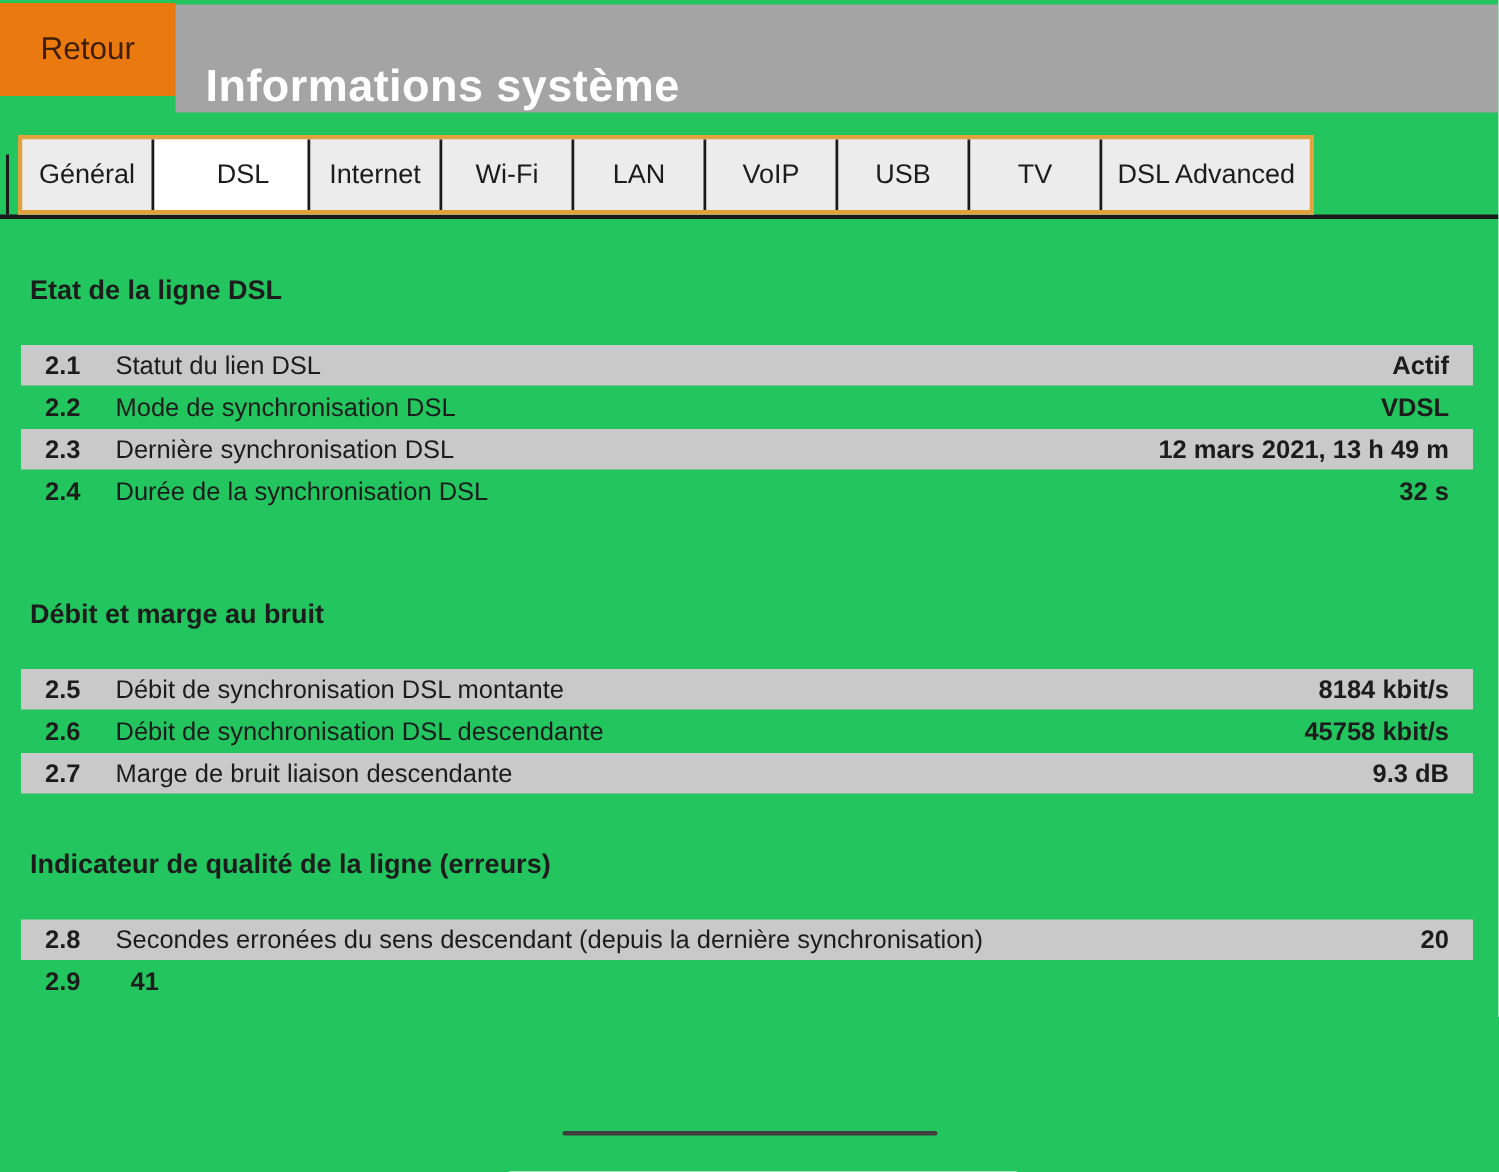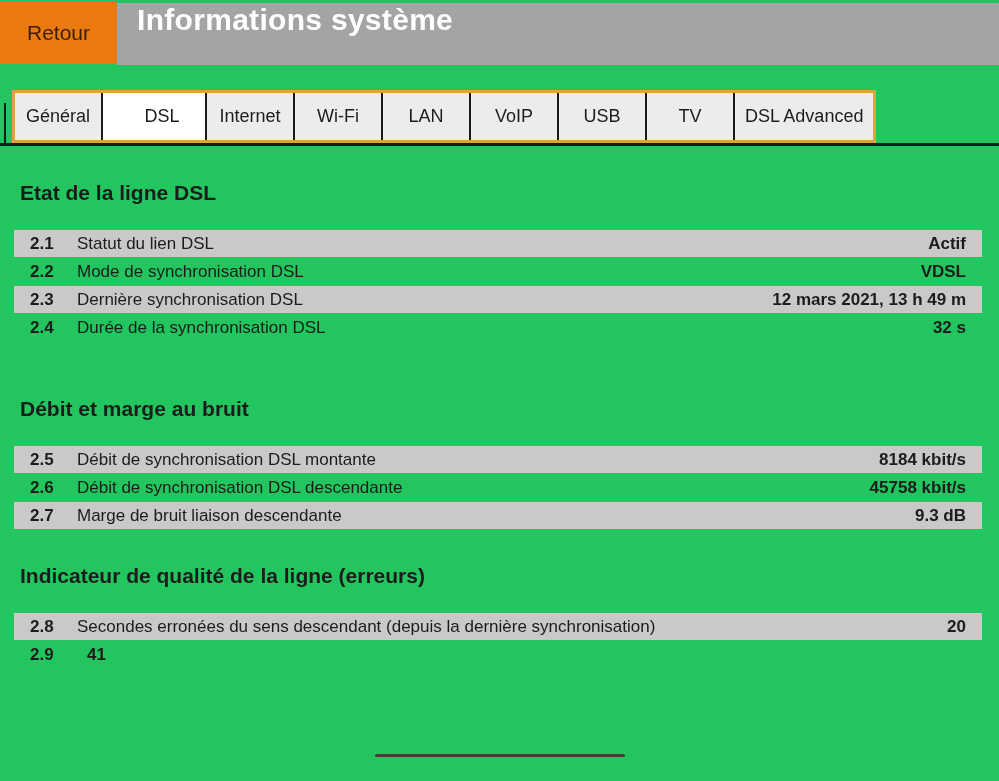--- a/index.html
+++ b/index.html
@@ -12,22 +12,22 @@
   }
 
   
   .topbar { position:absolute; top:0; left:0; right:0; height:66px; }
   .back-btn {
     position:absolute; left:0; top:2px; width:117px; height:62px;
     background:var(--accent-orange); color:#3e1e05; border:none;
     font-family:inherit; font-size:21px; cursor:pointer;
   }
   .title-bar {
-    position:absolute; left:117px; right:0; top:3px; height:62px;
-    background:var(--header-gray); display:flex; align-items:flex-start;
+    position:absolute; left:117px; right:0; top:3px; height:72px;
+    background:var(--header-gray); display:flex; align-items:flex-end;
   }
   .page-title { margin:0 0 0 20px; font-size:30px; font-weight:bold; color:#ffffff; letter-spacing:0.3px; }
 
   
   .tabs-area { position:absolute; top:90px; left:0; right:0; height:56px; }
   .tabs-underline { position:absolute; left:0; right:0; bottom:0; height:3px; background:var(--line-dark); }
   .left-tick { position:absolute; left:4px; bottom:3px; width:2px; height:40px; background:var(--line-dark); }
   .tab-group {
     position:absolute; left:12px; top:0; bottom:3px; display:flex;
     border:3px solid var(--tab-border-gold); background:#ececec; z-index:2;
@@ -36,21 +36,21 @@
     min-width:66px; padding:0 10px; display:flex; align-items:center; justify-content:center;
     font-size:18px; color:#1c1c1c; background:#ececec;
     border-right:2px solid var(--line-dark); cursor:pointer; white-space:nowrap;
   }
   .tab:last-child { border-right:none; }
   .tab.active { background:#ffffff;padding-left:26px; }
 
   
   .info-section { position:absolute; left:0; right:0; }
   .section-0 { top:183px; } .section-1 { top:399px; } .section-2 { top:566px; }
-  .section-heading { margin:0 0 0 20px; font-size:21px; font-weight:bold; height:20px; line-height:20px; }
+  .section-heading { margin:0 0 0 20px; font-size:18px; font-weight:bold; height:20px; line-height:20px; }
   .rows { margin:27px 17px 0 14px; }
   .row { display:flex; align-items:center; height:27px; margin-bottom:1px; padding:0 16px; font-size:17px; }
   .row.shaded { background:var(--row-shade); }
   .row-num { flex:0 0 47px; font-weight:bold; }
   .row-label { flex:1 1 auto; overflow:hidden; white-space:nowrap; }
   .row-value { font-weight:bold; white-space:nowrap; padding-left:10px; }
 
   
   .gesture-bar { position:absolute; left:375px; top:754px; width:250px; height:3px; background:#3f3f3f; border-radius:2px; }
 </style>

